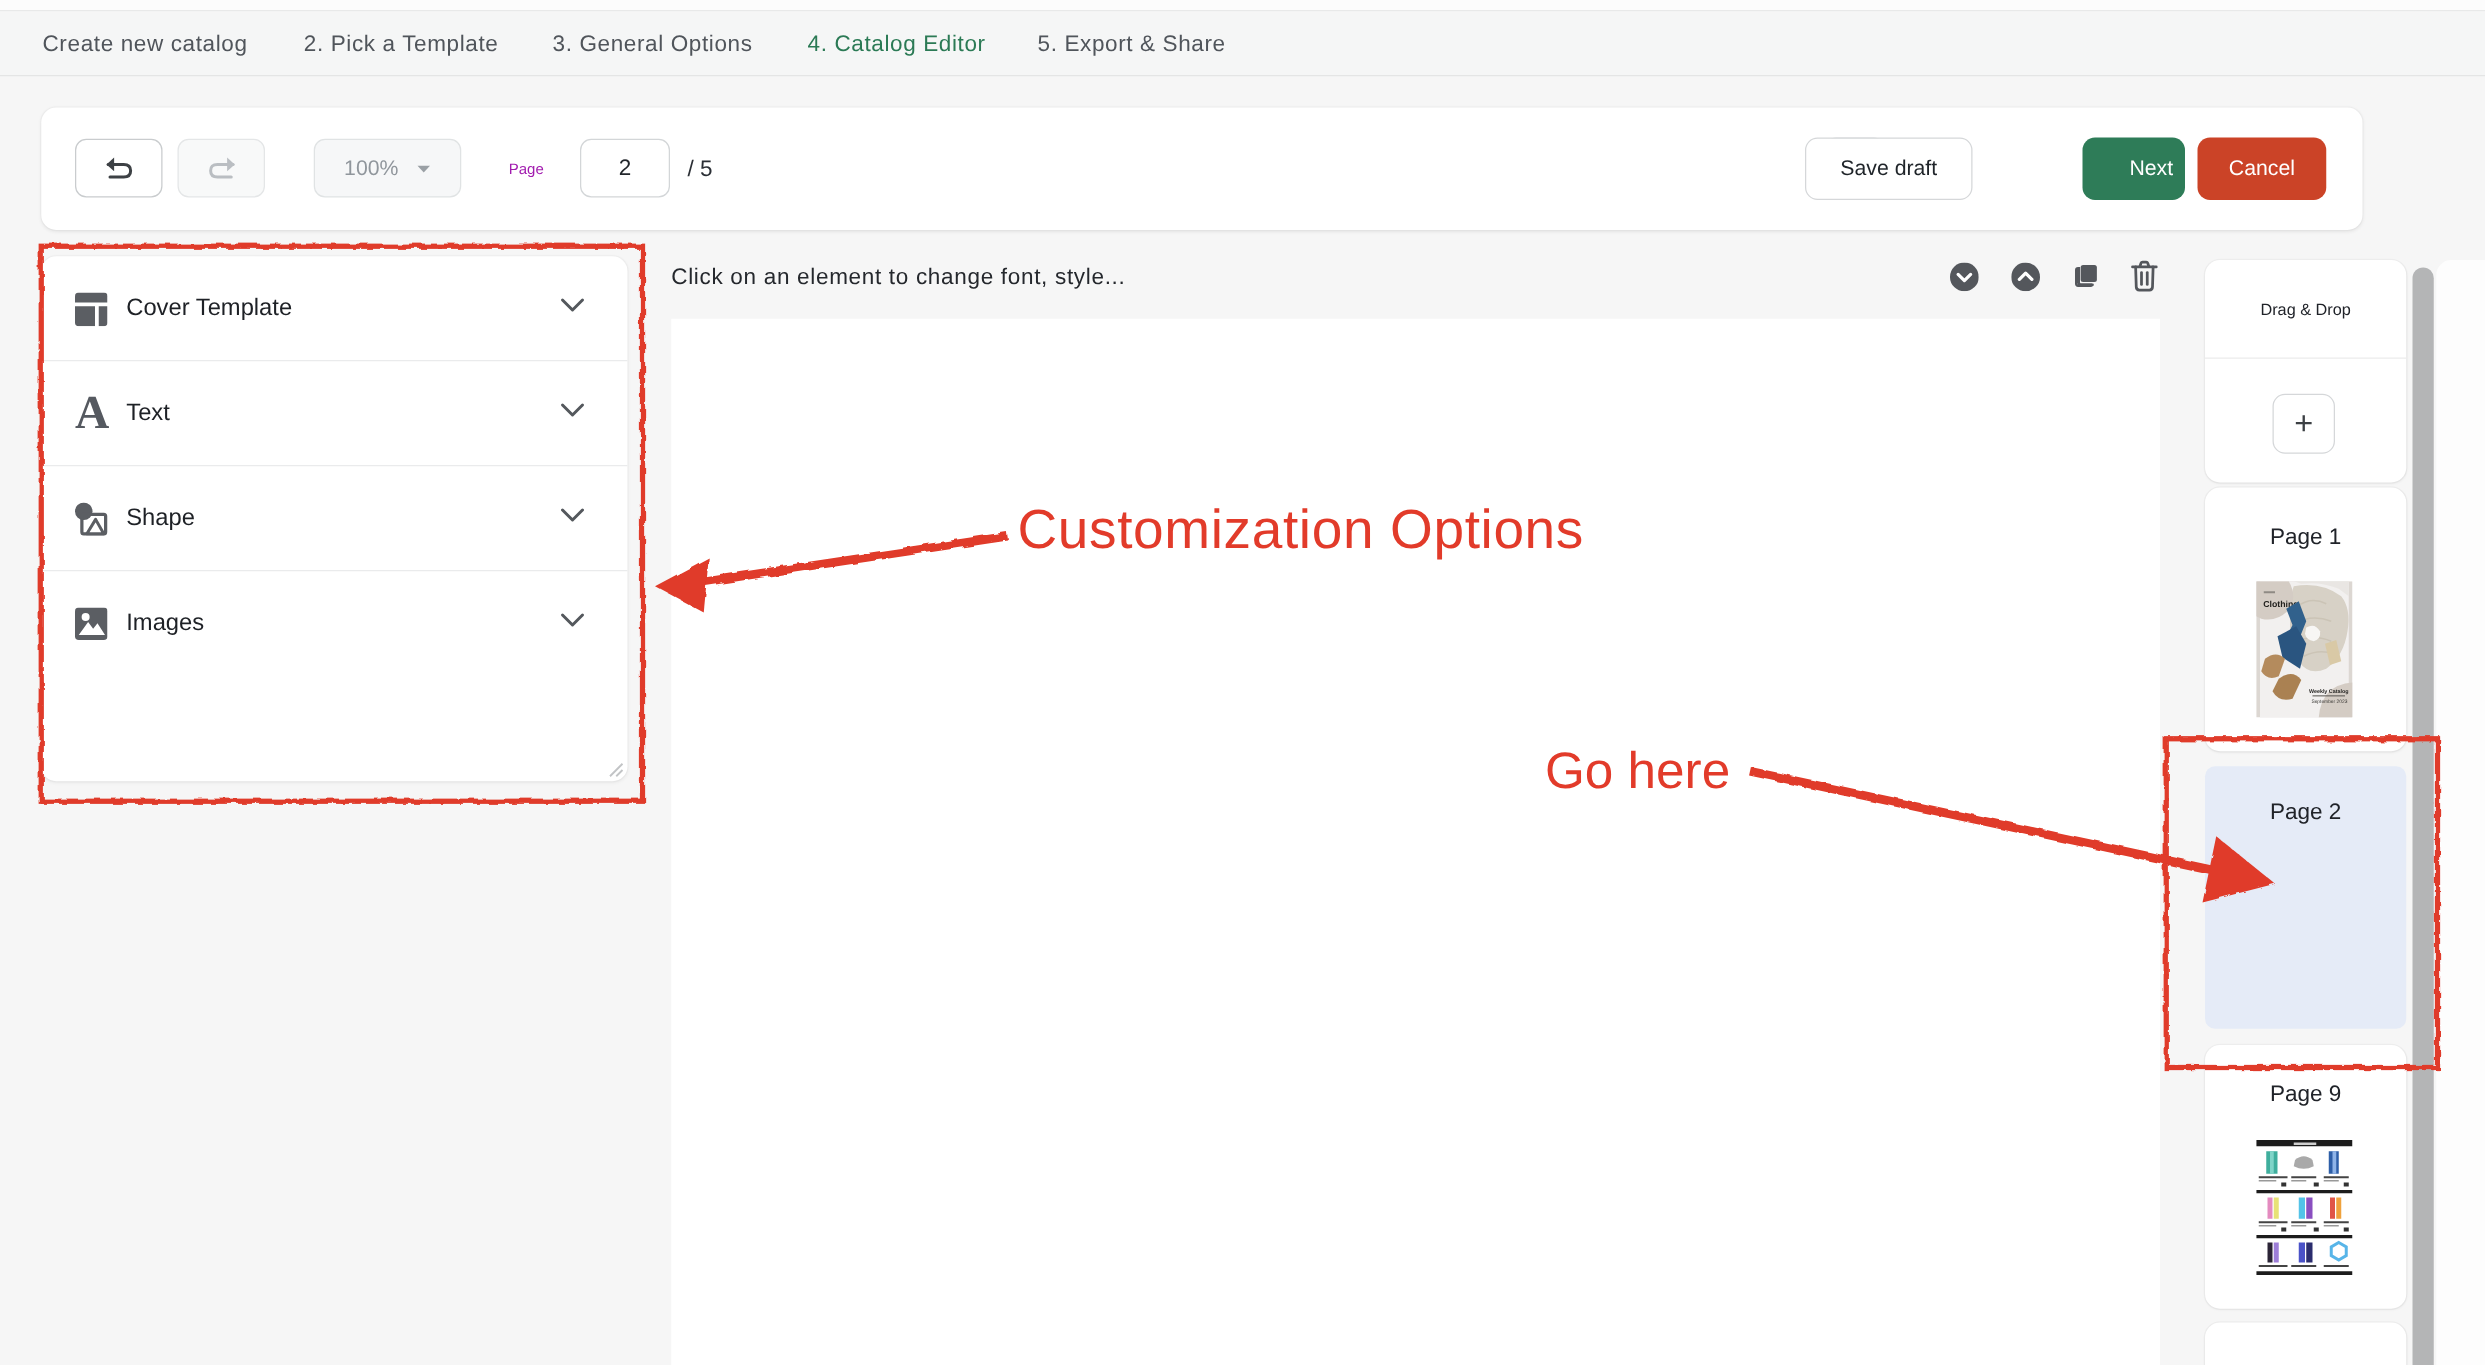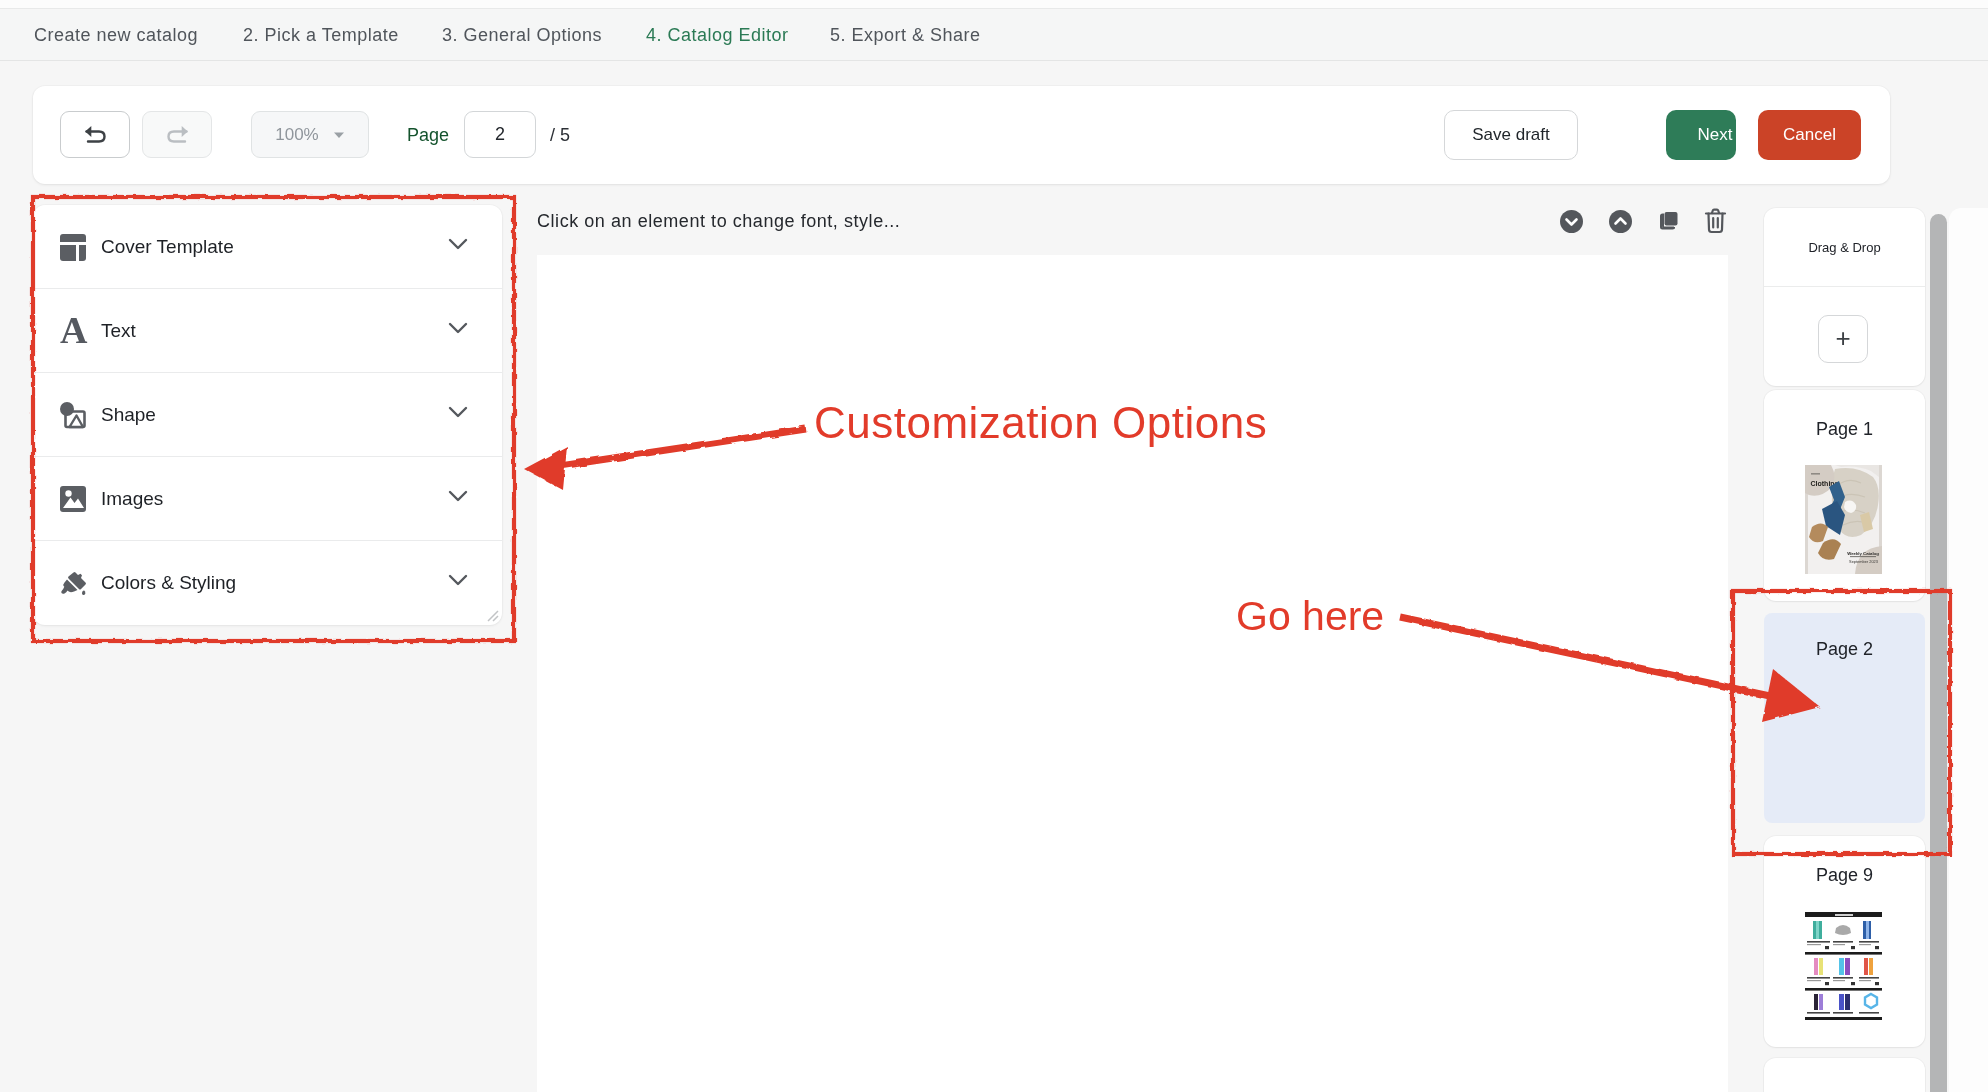--- a/index.html
+++ b/index.html
@@ -10,26 +10,26 @@
   #topwhite { left:0; top:0; width:1988px; height:9px; background:#fcfcfc; border-bottom:1px solid #e8e9e9; }
   #tabbar { left:0; top:10px; width:1988px; height:51px; background:#f5f6f6; border-bottom:1px solid #e4e5e5; }
   .tab { position:absolute; top:0; height:50px; line-height:50px; font-size:18px; letter-spacing:0.5px; color:#50555b; white-space:nowrap; }
   .tab.active { color:#2b7a55; }
   
   #toolbar { left:33px; top:86px; width:1857px; height:98px; background:#fff; border-radius:12px; box-shadow:0 1px 3px rgba(0,0,0,0.07), 0 0 0 1px rgba(0,0,0,0.02); }
   .tbtn { position:absolute; background:#fff; border:1.5px solid #c9ccce; border-radius:9px; display:flex; align-items:center; justify-content:center; }
   #btn-undo { left:27px; top:25px; width:70px; height:47px; }
   #btn-redo { left:109px; top:25px; width:70px; height:47px; border-color:#e4e6e7; background:#f8f9f9; }
   #dd-zoom  { left:218px; top:25px; width:118px; height:47px; border-color:#e0e3e4; background:#f6f7f8; color:#90969c; font-size:17px; }
-  #lbl-page { left:374px; top:0; height:98px; line-height:98px; font-size:18px; color:#14532d; }
+  #lbl-page { left:374px; top:0; height:98px; line-height:98px; font-size:12px; color:#a21caf; }
   #inp-page { left:431px; top:25px; width:72px; height:47px; border:1.5px solid #d3d6d8; border-radius:9px; text-align:center; line-height:44px; font-size:18px; color:#23272c; background:#fff; }
   #lbl-of   { left:517px; top:0; height:98px; line-height:98px; font-size:18px; color:#2b2f35; }
   #btn-fs   { left:1426px; top:24px; width:50px; height:50px; border-width:1px; border-color:#d5d7d9; border-radius:10px; }
   #btn-save { left:1411px; top:24px; width:134px; height:50px; border-width:1px; border-color:#d5d7d9; border-radius:10px; font-size:17px; color:#1f2429; }
-  #btn-next { left:1633px; top:24px; width:70px; height:50px; background:#2e7c58; border:none; border-radius:10px; color:#fff; font-size:17px;padding-left:28px; }
+  #btn-next { left:1633px; top:24px; width:82px; height:50px; background:#2e7c58; border:none; border-radius:10px; color:#fff; font-size:17px;padding-left:28px; }
   #btn-cancel { left:1725px; top:24px; width:103px; height:50px; background:#cb4327; border:none; border-radius:10px; color:#fff; font-size:17px; }
   
   #accordion { left:33px; top:205px; width:469px; height:420px; background:#fff; border-radius:12px; box-shadow:0 1px 3px rgba(0,0,0,0.06), 0 0 0 1px rgba(0,0,0,0.02); }
   .acc-row { position:absolute; left:0; width:469px; height:84px; border-bottom:1px solid #eaebec; }
   .acc-row:last-child { border-bottom:none; }
   .acc-label { position:absolute; left:68px; top:0; height:84px; line-height:84px; font-size:19px; color:#1e2126; }
   .acc-icon { position:absolute; left:27px; top:29px; }
   .acc-chev { position:absolute; left:415px; top:33px; }
   
   #cv-header { left:537px; top:203px; width:900px; height:36px; line-height:36px; font-size:18px; letter-spacing:0.55px; color:#25282d; }
@@ -139,35 +139,20 @@
   </div>
   <div class="acc-row" style="top:252px;">
     <span class="acc-icon">
       <svg width="26" height="26" viewBox="0 0 26 26">
         <path d="M3 0 H23 Q26 0 26 3 V23 Q26 26 23 26 H3 Q0 26 0 23 V3 Q0 0 3 0 Z" fill="#5b5e63"></path>
         <circle cx="8.5" cy="7.5" r="3.2" fill="#fff"></circle>
         <path d="M3 22 L10.5 11.5 L14.5 17 L18 12.5 L24 22 Z" fill="#fff"></path>
       </svg>
     </span>
     <span class="acc-label">Images</span>
-    <span class="acc-chev">
-        <svg width="20" height="12" viewBox="0 0 20 12" fill="none" stroke="#54585d" stroke-width="2.4" stroke-linecap="round" stroke-linejoin="round">
-          <path d="M2 2 L10 10 L18 2"></path>
-        </svg>
-      </span>
-  </div>
-  <div class="acc-row" style="top:336px; border-bottom:none;">
-    <span class="acc-icon">
-      <svg width="28" height="28" viewBox="0 0 28 28" fill="#5b5e63">
-        <path d="M13.5 2.5 Q14.5 1.5 15.5 2.5 L18 5 L20.5 3.8 L22 5.3 L21 8 L25.5 12.5 Q26.5 13.5 25.5 14.5 L21 19 Q20 20 19 19 L8.5 8.5 Q7.5 7.5 8.5 6.5 Z"></path>
-        <path d="M7 9.5 L17.5 20 L14 21.5 Q10 23 8 21 L7.5 20.5 Q6.5 22.5 4.5 23.5 Q2.5 24.3 1.5 23 Q0.8 21.8 2 20.5 Q3.5 19 4.3 16.8 L4 16.5 Q2.5 14.5 4.5 12.5 Z"></path>
-        <path d="M22.5 21.5 Q24 19.5 25 21.5 Q26 23.8 24.5 24.8 Q23 25.6 22.2 24.3 Q21.6 23 22.5 21.5 Z"></path>
-      </svg>
-    </span>
-    <span class="acc-label">Colors &amp; Styling</span>
     <span class="acc-chev">
         <svg width="20" height="12" viewBox="0 0 20 12" fill="none" stroke="#54585d" stroke-width="2.4" stroke-linecap="round" stroke-linejoin="round">
           <path d="M2 2 L10 10 L18 2"></path>
         </svg>
       </span>
   </div>
 </div>
 
 <svg class="abs" style="left:482px; top:605px;" width="18" height="18" viewBox="0 0 18 18">
   <path d="M6 16 L16 6 M11 16 L16 11" stroke="#c2c4c6" stroke-width="1.5" fill="none"></path>

